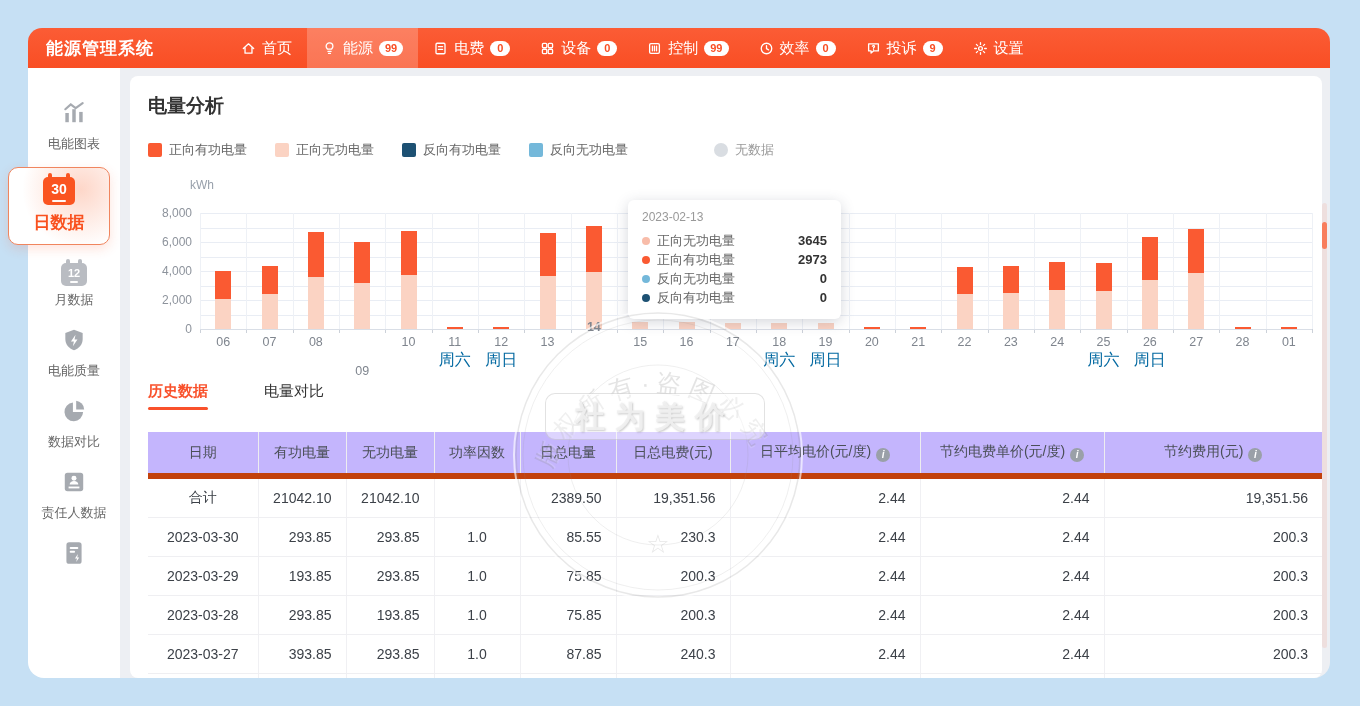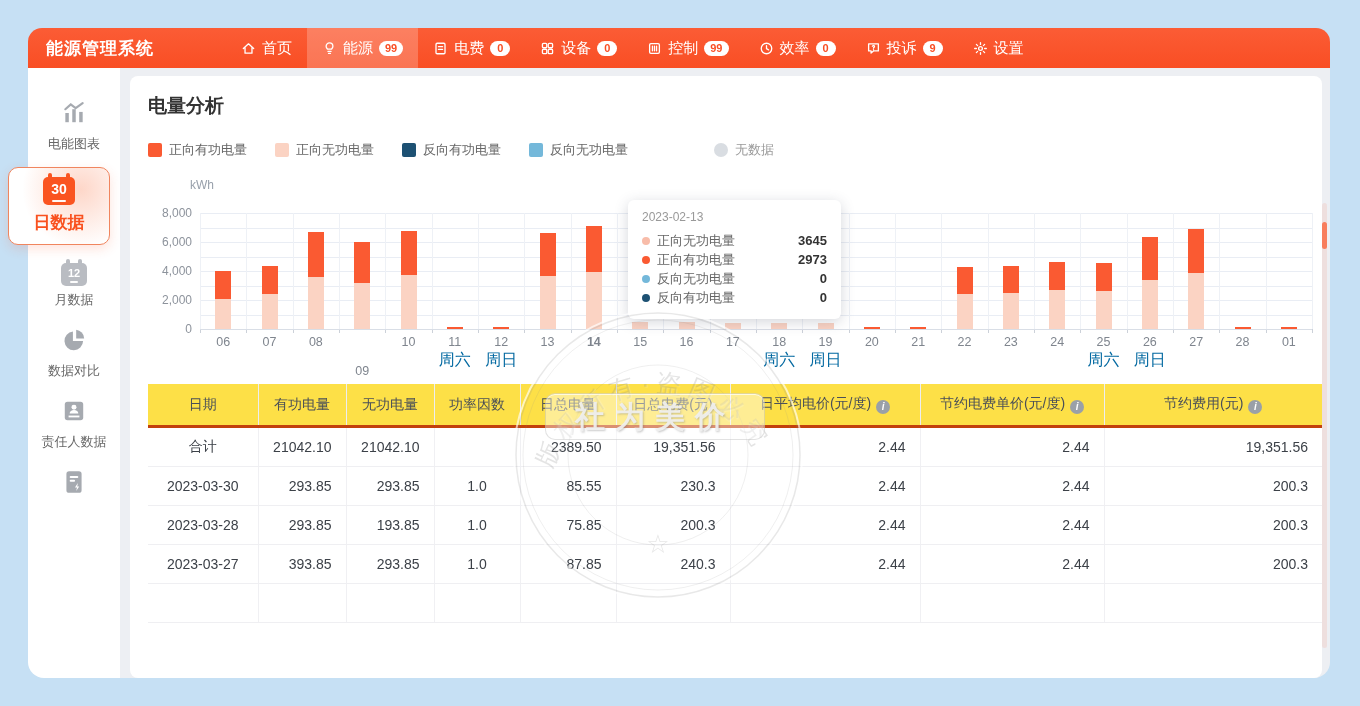--- a/index.html
+++ b/index.html
@@ -95,22 +95,22 @@
   .tt-row .dot{width:8px;height:8px;border-radius:50%;margin-right:7px;}
   .tt-row .val{margin-left:auto;color:#333;font-weight:bold;}
   
   .tabs{display:flex;gap:56px;margin-top:20px;}
   .tab{font-size:15px;color:#333;padding-bottom:9px;position:relative;cursor:pointer;}
   .tab.active{color:#f9512b;font-weight:bold;}
   .tab.active::after{content:"";position:absolute;left:0;right:0;bottom:0;height:3px;border-radius:2px;background:#f9512b;}
   
   table.grid{border-collapse:collapse;width:1174px;margin-top:22px;table-layout:fixed;font-size:14px;}
   .grid th{
-    background:#fde047;color:#4a4f57;font-weight:normal;height:39px;
-    border-bottom:3px solid #c2410c;border-right:1px solid #ededf0;text-align:center;
+    background:#c4b5fd;color:#4a4f57;font-weight:normal;height:39px;
+    border-bottom:6px solid #c2410c;border-right:1px solid #ededf0;text-align:center;
   }
   .grid td{
     color:#3c4148;height:38px;border-bottom:1px solid #efeff2;border-right:1px solid #f0f0f3;
     padding:0 14px;white-space:nowrap;overflow:hidden;
   }
   .grid th:last-child,.grid td:last-child{border-right:none;}
   .grid td.c{text-align:center;padding:0 4px;}
   .grid td.r{text-align:right;}
   .info-i{display:inline-block;width:14px;height:14px;border-radius:50%;background:#9aa0a8;color:#fff;
     font-size:10px;font-style:italic;font-weight:bold;line-height:14px;text-align:center;margin-left:5px;vertical-align:-2px;cursor:pointer;}
@@ -234,20 +234,27 @@
             <span class="ln"></span>
           </div>
           <div class="mlabel">日数据</div>
         </div>
         <div class="menu-item">
           <div class="cal">
             <span class="num">12</span>
             <span class="ln"></span>
           </div>
           <div class="mlabel">月数据</div>
+        </div>
+        <div class="menu-item">
+          <span><svg width="26" height="26" viewBox="0 0 24 24">
+              <path d="M12 2.5 20 5.5v5.6c0 5-3.2 8.6-8 10.4-4.8-1.8-8-5.4-8-10.4V5.5Z" fill="#a6aab0"></path>
+              <path d="M13.4 7.2l-4.2 6.2h2.7l-.9 4.4 4.2-6.2h-2.7Z" fill="#fff"></path>
+            </svg></span>
+          <div class="mlabel">电能质量</div>
         </div>
         <div class="menu-item">
           <span><svg width="26" height="26" viewBox="0 0 24 24">
               <path d="M11 4.2A8.6 8.6 0 1 0 20.4 13H11Z" fill="#a6aab0"></path>
               <path d="M14 2.6a8.3 8.3 0 0 1 7.4 7.9H14Z" fill="#a6aab0"></path>
             </svg></span>
           <div class="mlabel">数据对比</div>
         </div>
         <div class="menu-item">
           <span><svg width="26" height="26" viewBox="0 0 24 24">
@@ -448,21 +455,21 @@
           <div class="xlabel" style="left: 53.1667px; top: 157px;">06</div>
           <div class="xlabel" style="left: 99.5px; top: 157px;">07</div>
           <div class="xlabel" style="left: 145.833px; top: 157px;">08</div>
           <div class="xlabel" style="left: 192.167px; top: 157px; margin-top: 29px;">09</div>
           <div class="xlabel" style="left: 238.5px; top: 157px;">10</div>
           <div class="xlabel" style="left: 284.833px; top: 157px;">11</div>
           <div class="wlabel" style="left: 284.833px; top: 172px;">周六</div>
           <div class="xlabel" style="left: 331.167px; top: 157px;">12</div>
           <div class="wlabel" style="left: 331.167px; top: 172px;">周日</div>
           <div class="xlabel" style="left: 377.5px; top: 157px;">13</div>
-          <div class="xlabel" style="left: 423.833px; top: 157px; font-weight: bold;">14</div>
+          <div class="xlabel" style="left: 423.833px; top: 142px; font-weight: bold;">14</div>
           <div class="xlabel" style="left: 470.167px; top: 157px;">15</div>
           <div class="xlabel" style="left: 516.5px; top: 157px;">16</div>
           <div class="xlabel" style="left: 562.833px; top: 157px;">17</div>
           <div class="xlabel" style="left: 609.167px; top: 157px;">18</div>
           <div class="wlabel" style="left: 609.167px; top: 172px;">周六</div>
           <div class="xlabel" style="left: 655.5px; top: 157px;">19</div>
           <div class="wlabel" style="left: 655.5px; top: 172px;">周日</div>
           <div class="xlabel" style="left: 701.833px; top: 157px;">20</div>
           <div class="xlabel" style="left: 748.167px; top: 157px;">21</div>
           <div class="xlabel" style="left: 794.5px; top: 157px;">22</div>
@@ -494,20 +501,24 @@
               <span>反向无功电量</span>
               <span class="val">0</span>
             </div>
             <div class="tt-row">
               <span class="dot" style="background: rgb(29, 81, 115);"></span>
               <span>反向有功电量</span>
               <span class="val">0</span>
             </div>
           </div>
       </div>
+      <div class="tabs" id="tabs">
+          <div class="tab active">历史数据</div>
+          <div class="tab">电量对比</div>
+        </div>
       <table class="grid">
         <colgroup id="cols">
             <col style="width: 110px;">
             <col style="width: 88px;">
             <col style="width: 88px;">
             <col style="width: 86px;">
             <col style="width: 96px;">
             <col style="width: 114px;">
             <col style="width: 190px;">
             <col style="width: 184px;">
@@ -543,20 +554,31 @@
               <td class="r">293.85</td>
               <td class="r">293.85</td>
               <td class="c">1.0</td>
               <td class="r">85.55</td>
               <td class="r">230.3</td>
               <td class="r">2.44</td>
               <td class="r">2.44</td>
               <td class="r">200.3</td>
             </tr>
             <tr>
+              <td class="c">2023-03-29</td>
+              <td class="r">193.85</td>
+              <td class="r">293.85</td>
+              <td class="c">1.0</td>
+              <td class="r">75.85</td>
+              <td class="r">200.3</td>
+              <td class="r">2.44</td>
+              <td class="r">2.44</td>
+              <td class="r">200.3</td>
+            </tr>
+            <tr>
               <td class="c">2023-03-28</td>
               <td class="r">293.85</td>
               <td class="r">193.85</td>
               <td class="c">1.0</td>
               <td class="r">75.85</td>
               <td class="r">200.3</td>
               <td class="r">2.44</td>
               <td class="r">2.44</td>
               <td class="r">200.3</td>
             </tr>

